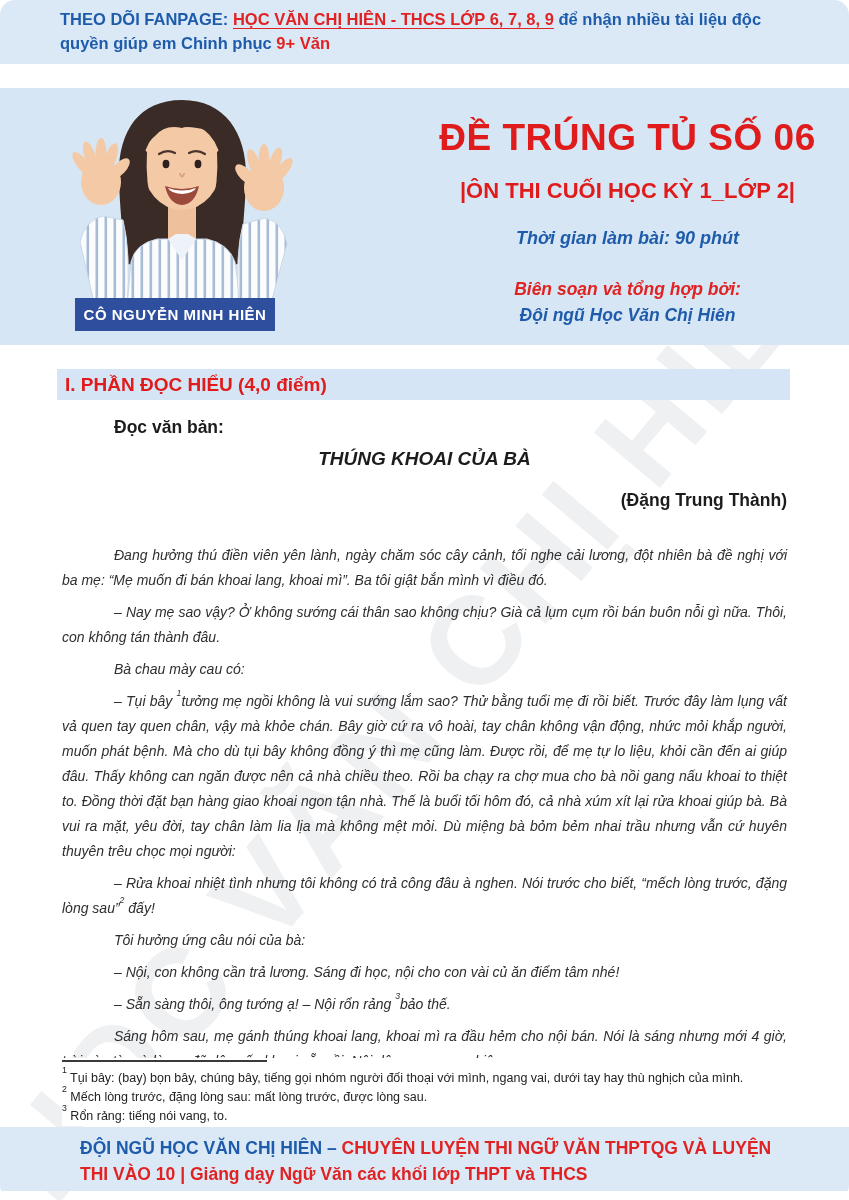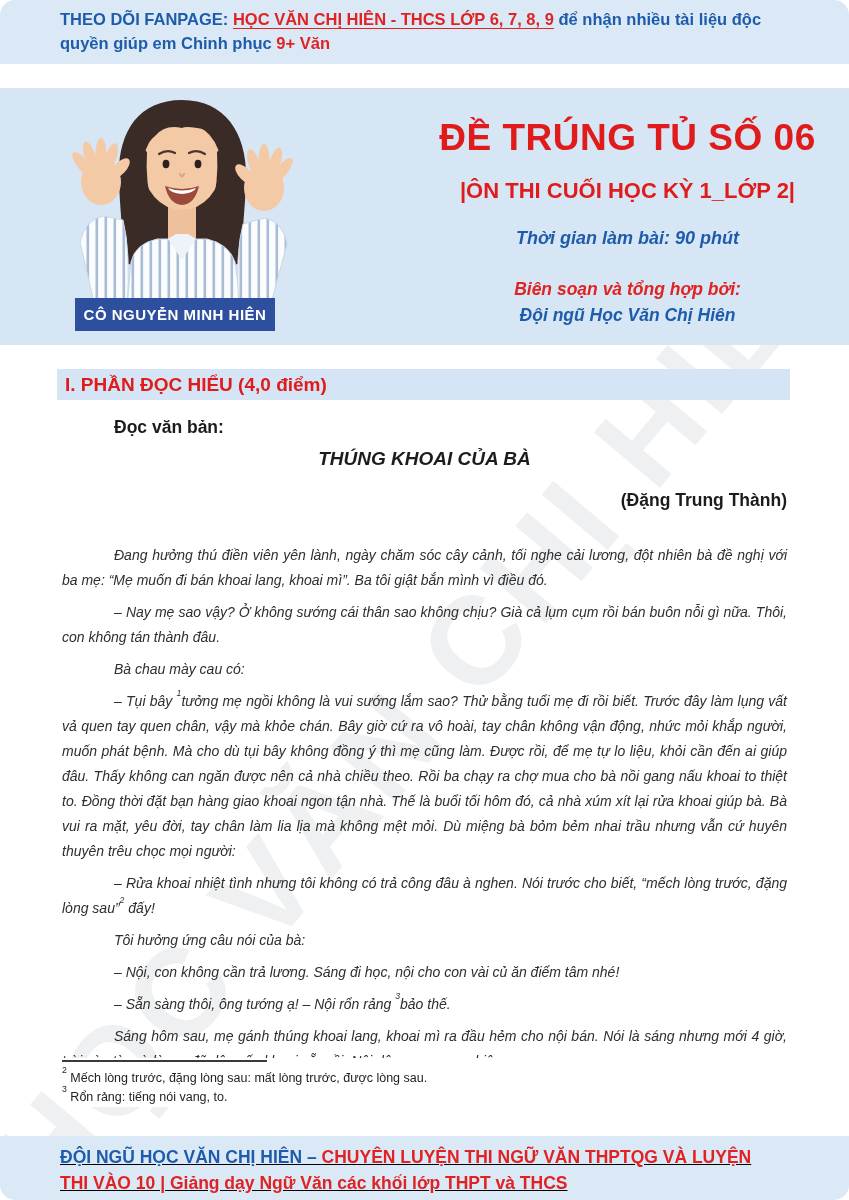--- a/index.html
+++ b/index.html
@@ -43,22 +43,22 @@
     text-align:justify; text-indent:52px; color:#2e2e2e;}
   .body-par sup{font-size:62%; line-height:0; position:relative; top:-0.45em;}
 
   
   .fn-block{position:absolute; left:62px; top:1058px; width:725px; background:#ffffff; z-index:2; padding-top:2px;}
   .fn-divider{width:205px; border-top:2px solid #3a3a3a; margin:0 0 7px 0;}
   .footnote{font-size:12.5px; line-height:19px; color:#222222;}
   .footnote sup{font-size:70%; line-height:0; position:relative; top:-0.4em;}
 
   
-  .page-footer{position:absolute; left:0; bottom:0; width:849px; height:64px; box-sizing:border-box;
-    background:#dbe9f7; padding:8px 70px 0 60px; z-index:3;text-decoration:underline;}
+  .page-footer{position:absolute; left:0; bottom:9px; width:849px; height:64px; box-sizing:border-box;
+    background:#dbe9f7; padding:8px 70px 0 80px; z-index:3;}
   .page-footer p{margin:0; font-size:17.5px; line-height:26px; font-weight:bold;}
 </style>
 </head>
 <body>
 
 <div class="page">
 
   <header class="top-banner">
     <p><span class="blue">THEO DÕI FANPAGE: </span><span class="fanpage-link">HỌC VĂN CHỊ HIÊN - THCS LỚP 6, 7, 8, 9</span><span class="blue"> để nhận nhiều tài liệu độc quyền giúp em Chinh phục </span><span class="red">9+ Văn</span></p>
   </header>
@@ -133,20 +133,21 @@
         <p class="body-par">Tôi hưởng ứng câu nói của bà:</p>
         <p class="body-par">– Nội, con không cần trả lương. Sáng đi học, nội cho con vài củ ăn điểm tâm nhé!</p>
         <p class="body-par">– Sẵn sàng thôi, ông tướng ạ! – Nội rổn rảng <sup>3</sup>bảo thế.</p>
         <p class="body-par">Sáng hôm sau, mẹ gánh thúng khoai lang, khoai mì ra đầu hẻm cho nội bán. Nói là sáng nhưng mới 4 giờ, trời còn tờ mờ là mẹ đã dậy nấu khoai sẵn rồi. Nội dậy sau, ngạc nhiên:</p>
       </div>
   </main>
 
   <div class="fn-block">
     <div class="fn-divider"></div>
     <div class="footnotes">
+        <div class="footnote"><sup>1</sup> Tụi bây: (bay) bọn bây, chúng bây, tiếng gọi nhóm người đối thoại với mình, ngang vai, dưới tay hay thù nghịch của mình.</div>
         <div class="footnote"><sup>2</sup> Mếch lòng trước, đặng lòng sau: mất lòng trước, được lòng sau.</div>
         <div class="footnote"><sup>3</sup> Rổn rảng: tiếng nói vang, to.</div>
       </div>
   </div>
 
   <footer class="page-footer">
     <p><span class="blue">ĐỘI NGŨ HỌC VĂN CHỊ HIÊN – </span><span class="red">CHUYÊN LUYỆN THI NGỮ VĂN THPTQG VÀ LUYỆN THI VÀO 10 | Giảng dạy Ngữ Văn các khối lớp THPT và THCS</span></p>
   </footer>
 
 </div>

